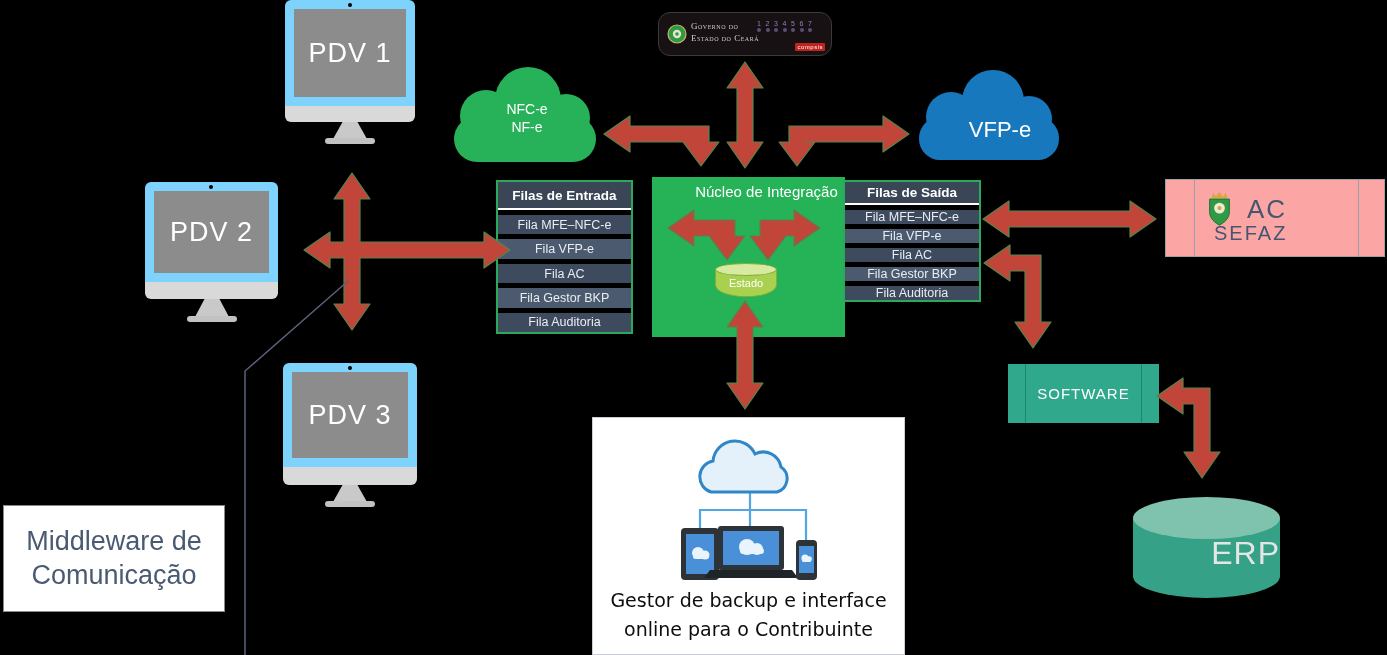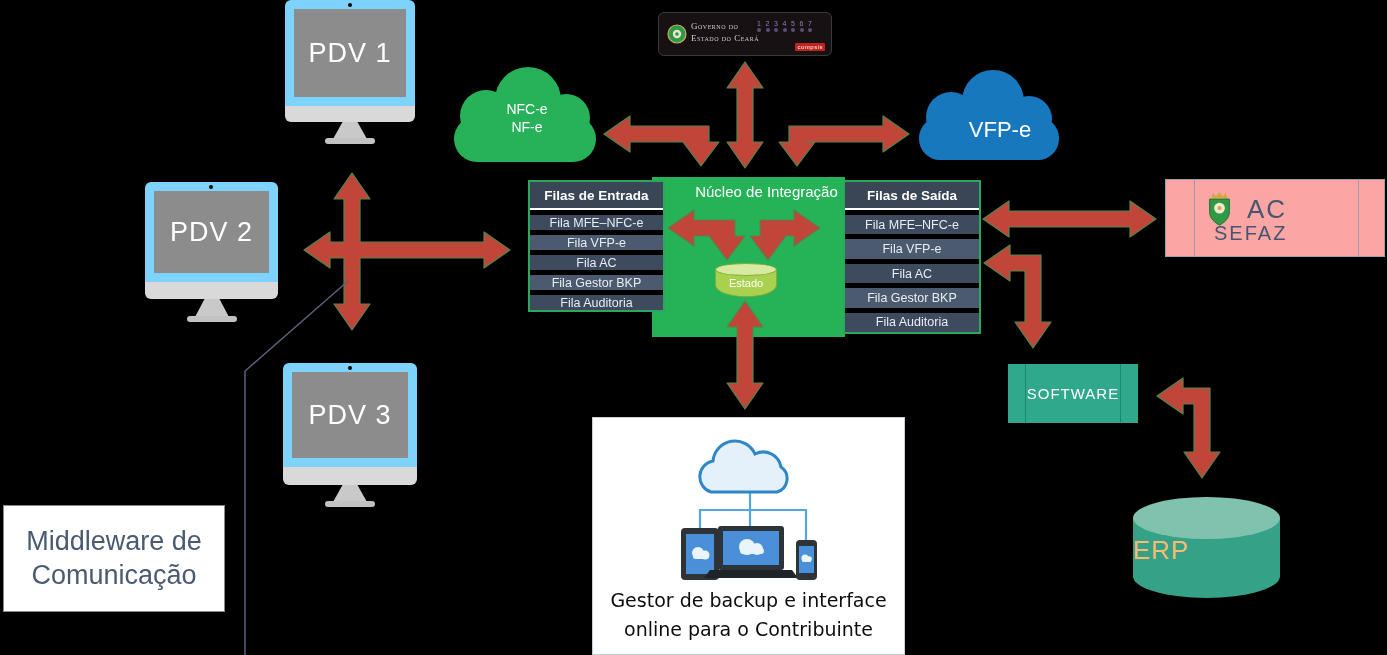--- a/index.html
+++ b/index.html
@@ -46,40 +46,40 @@
   #middleware{left:3px;top:505px;width:222px;height:107px;background:#fff;border:1px solid #8a8a8a;
       display:flex;flex-direction:column;align-items:center;justify-content:center;
       color:#4a5a72;font-size:27px;line-height:1.25;box-sizing:border-box;}
   #acsefaz{left:1165px;top:179px;width:220px;height:78px;background:#fca5a5;border:1px solid #9aa0a8;
       box-sizing:border-box;color:#45566e;}
   #acsefaz .vline{position:absolute;top:0;bottom:0;width:1px;background:#9aa0a8;}
   #acsefaz .row1{position:absolute;left:40px;top:10px;display:flex;align-items:center;gap:14px;}
   #acsefaz .ac{font-size:26px;letter-spacing:2px;}
   #acsefaz .sefaz{position:absolute;left:48px;top:42px;font-size:20px;letter-spacing:2px;}
 
-  #software{left:1008px;top:364px;width:130px;height:59px;background:#2fa88b;
+  #software{left:1008px;top:364px;width:151px;height:59px;background:#2fa88b;
       display:flex;align-items:center;justify-content:center;color:#fff;font-size:15px;
       letter-spacing:1px;}
   #software .vline{position:absolute;top:0;bottom:0;width:1px;background:#1d8770;}
 
   #erp{left:1133px;top:497px;width:147px;height:101px;}
   #erp .body{position:absolute;top:21px;left:0;right:0;bottom:0;background:#35a187;
       border-radius:0 0 74px 74px/0 0 22px 22px;}
   #erp .top{position:absolute;top:0;left:0;right:0;height:42px;background:#7fc3ae;border-radius:50%;}
-  #erp .lbl{position:absolute;left:0;right:0;top:38px;text-align:left;color:#fdba74;font-size:26px;
+  #erp .lbl{position:absolute;left:0;right:0;top:38px;text-align:right;color:#e5e5e5;font-size:32px;
       letter-spacing:1px;}
 
   #backup{left:592px;top:417px;width:313px;height:238px;background:#fff;border:1px solid #c9ced6;
       box-sizing:border-box;}
   #backup .caption{position:absolute;left:0;right:0;top:168px;text-align:center;color:#0d0d0d;
       font-size:19px;line-height:1.55;font-family:"DejaVu Sans",sans-serif;}
 
   
   #mfe{left:658px;top:12px;width:174px;height:44px;background:#171114;border:1px solid #3a3a3a;
-      border-radius:6px;box-sizing:border-box;}
+      border-radius:12px;box-sizing:border-box;}
   #mfe .org{position:absolute;left:32px;top:8px;color:#cfc9c9;
       font-family:"Liberation Serif",serif;font-size:9px;line-height:1.3;
       letter-spacing:.5px;font-variant:small-caps;white-space:nowrap;}
   #mfe .leds{position:absolute;left:98px;top:7px;display:flex;gap:4.5px;}
   #mfe .led{display:flex;flex-direction:column;align-items:center;gap:1px;}
   #mfe .led .n{color:#8f82b8;font-size:7px;line-height:7px;}
   #mfe .led .d{width:4px;height:4px;border-radius:50%;background:#5b4f7a;}
   #mfe .brand{position:absolute;right:6px;bottom:4px;background:#c0221c;color:#fff;
       font-size:6px;padding:0 2px;line-height:8px;border-radius:1px;letter-spacing:.5px;}
 
@@ -196,30 +196,30 @@
       <rect x="4" y="52" width="140" height="43" rx="21"></rect>
     </g>
   </svg>
   <div class="cloud-label" style="left:945px;top:116px;width:110px;font-size:22px;">
     <span>VFP-e</span>
   </div>
 
   <div id="core" class="abs" style="left:652px;top:177px;width:193px;height:160px;"></div>
   <div id="core-title">Núcleo de Integração</div>
 
-  <div class="queue-table" style="left:528px;top:180px;width:137px;height:132px;text-align:center;">
+  <div class="queue-table" style="left:496px;top:180px;width:137px;height:154px;text-align:center;">
     <div class="queue-header">Filas de Entrada</div>
     <div class="queue-row dark">Fila MFE–NFC-e</div>
     <div class="queue-row light">Fila VFP-e</div>
     <div class="queue-row dark">Fila AC</div>
     <div class="queue-row light">Fila Gestor BKP</div>
     <div class="queue-row dark">Fila Auditoria</div>
   </div>
 
-  <div class="queue-table" style="left:843px;top:180px;width:138px;height:154px;">
+  <div class="queue-table" style="left:843px;top:180px;width:138px;height:122px;">
     <div class="queue-header">Filas de Saída</div>
     <div class="queue-row dark">Fila MFE–NFC-e</div>
     <div class="queue-row light">Fila VFP-e</div>
     <div class="queue-row dark">Fila AC</div>
     <div class="queue-row light">Fila Gestor BKP</div>
     <div class="queue-row dark">Fila Auditoria</div>
   </div>
 
   <div id="monitor-cyl" class="abs">
     <div class="body"></div>

